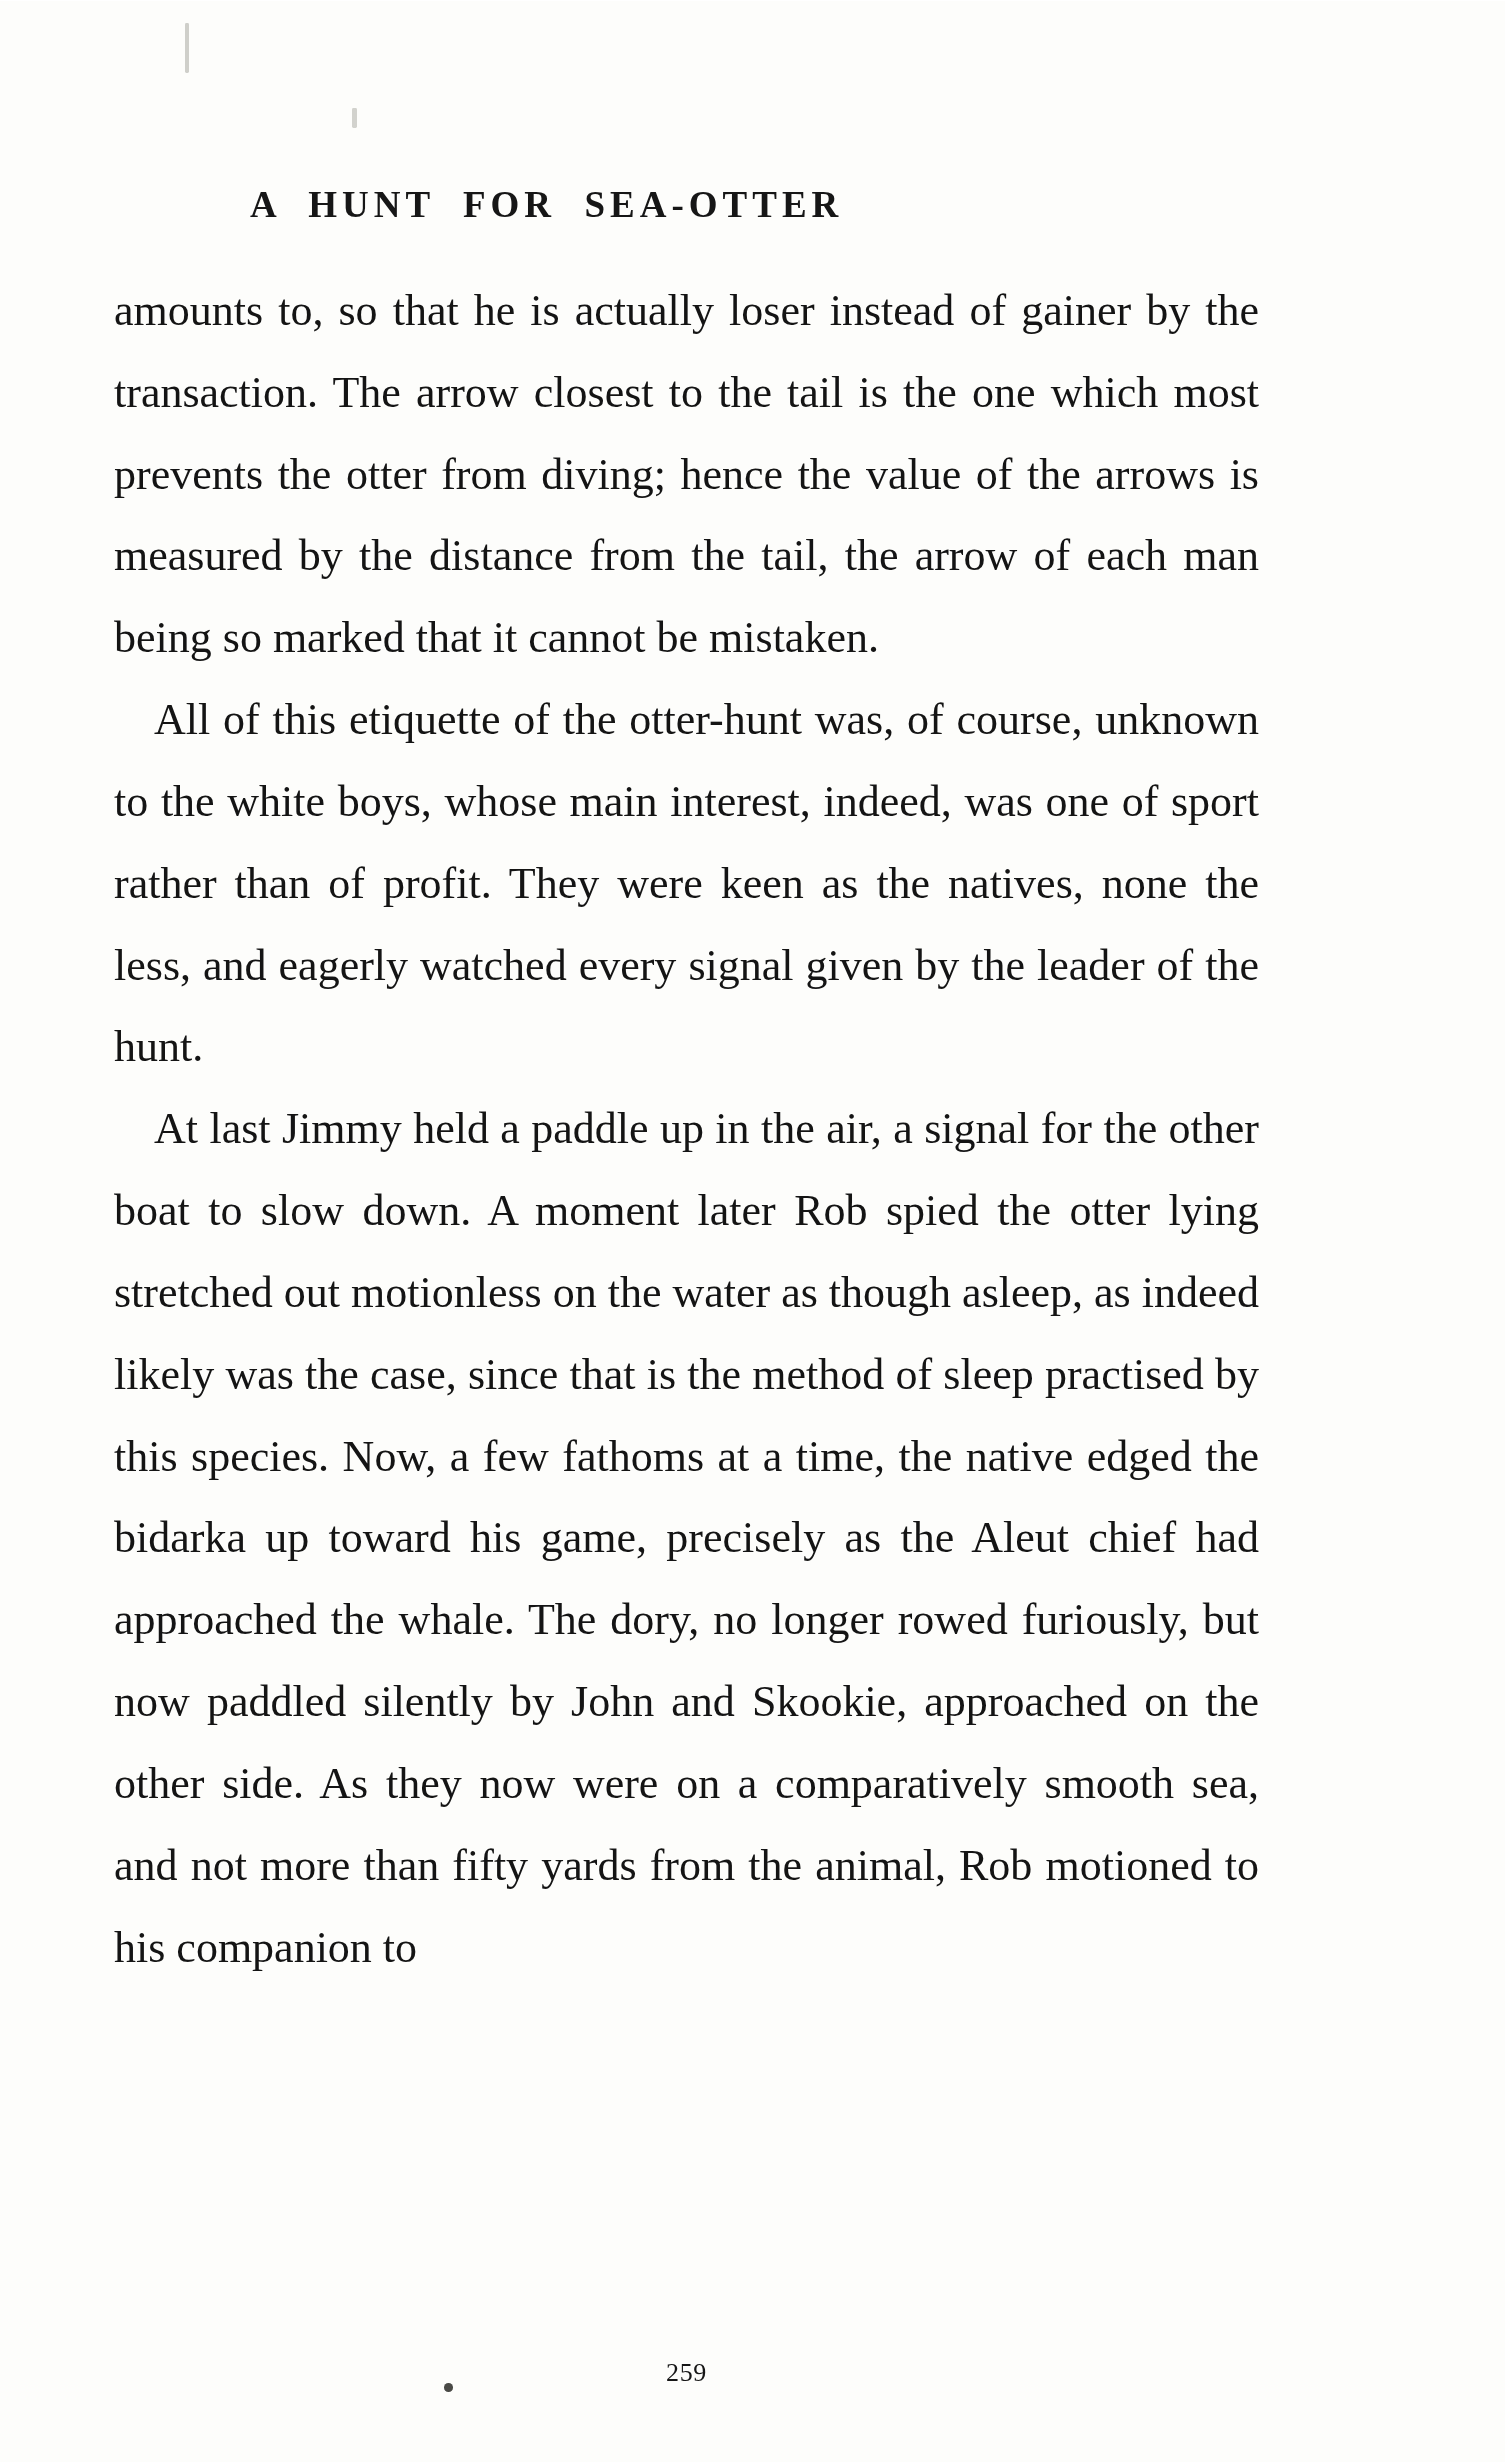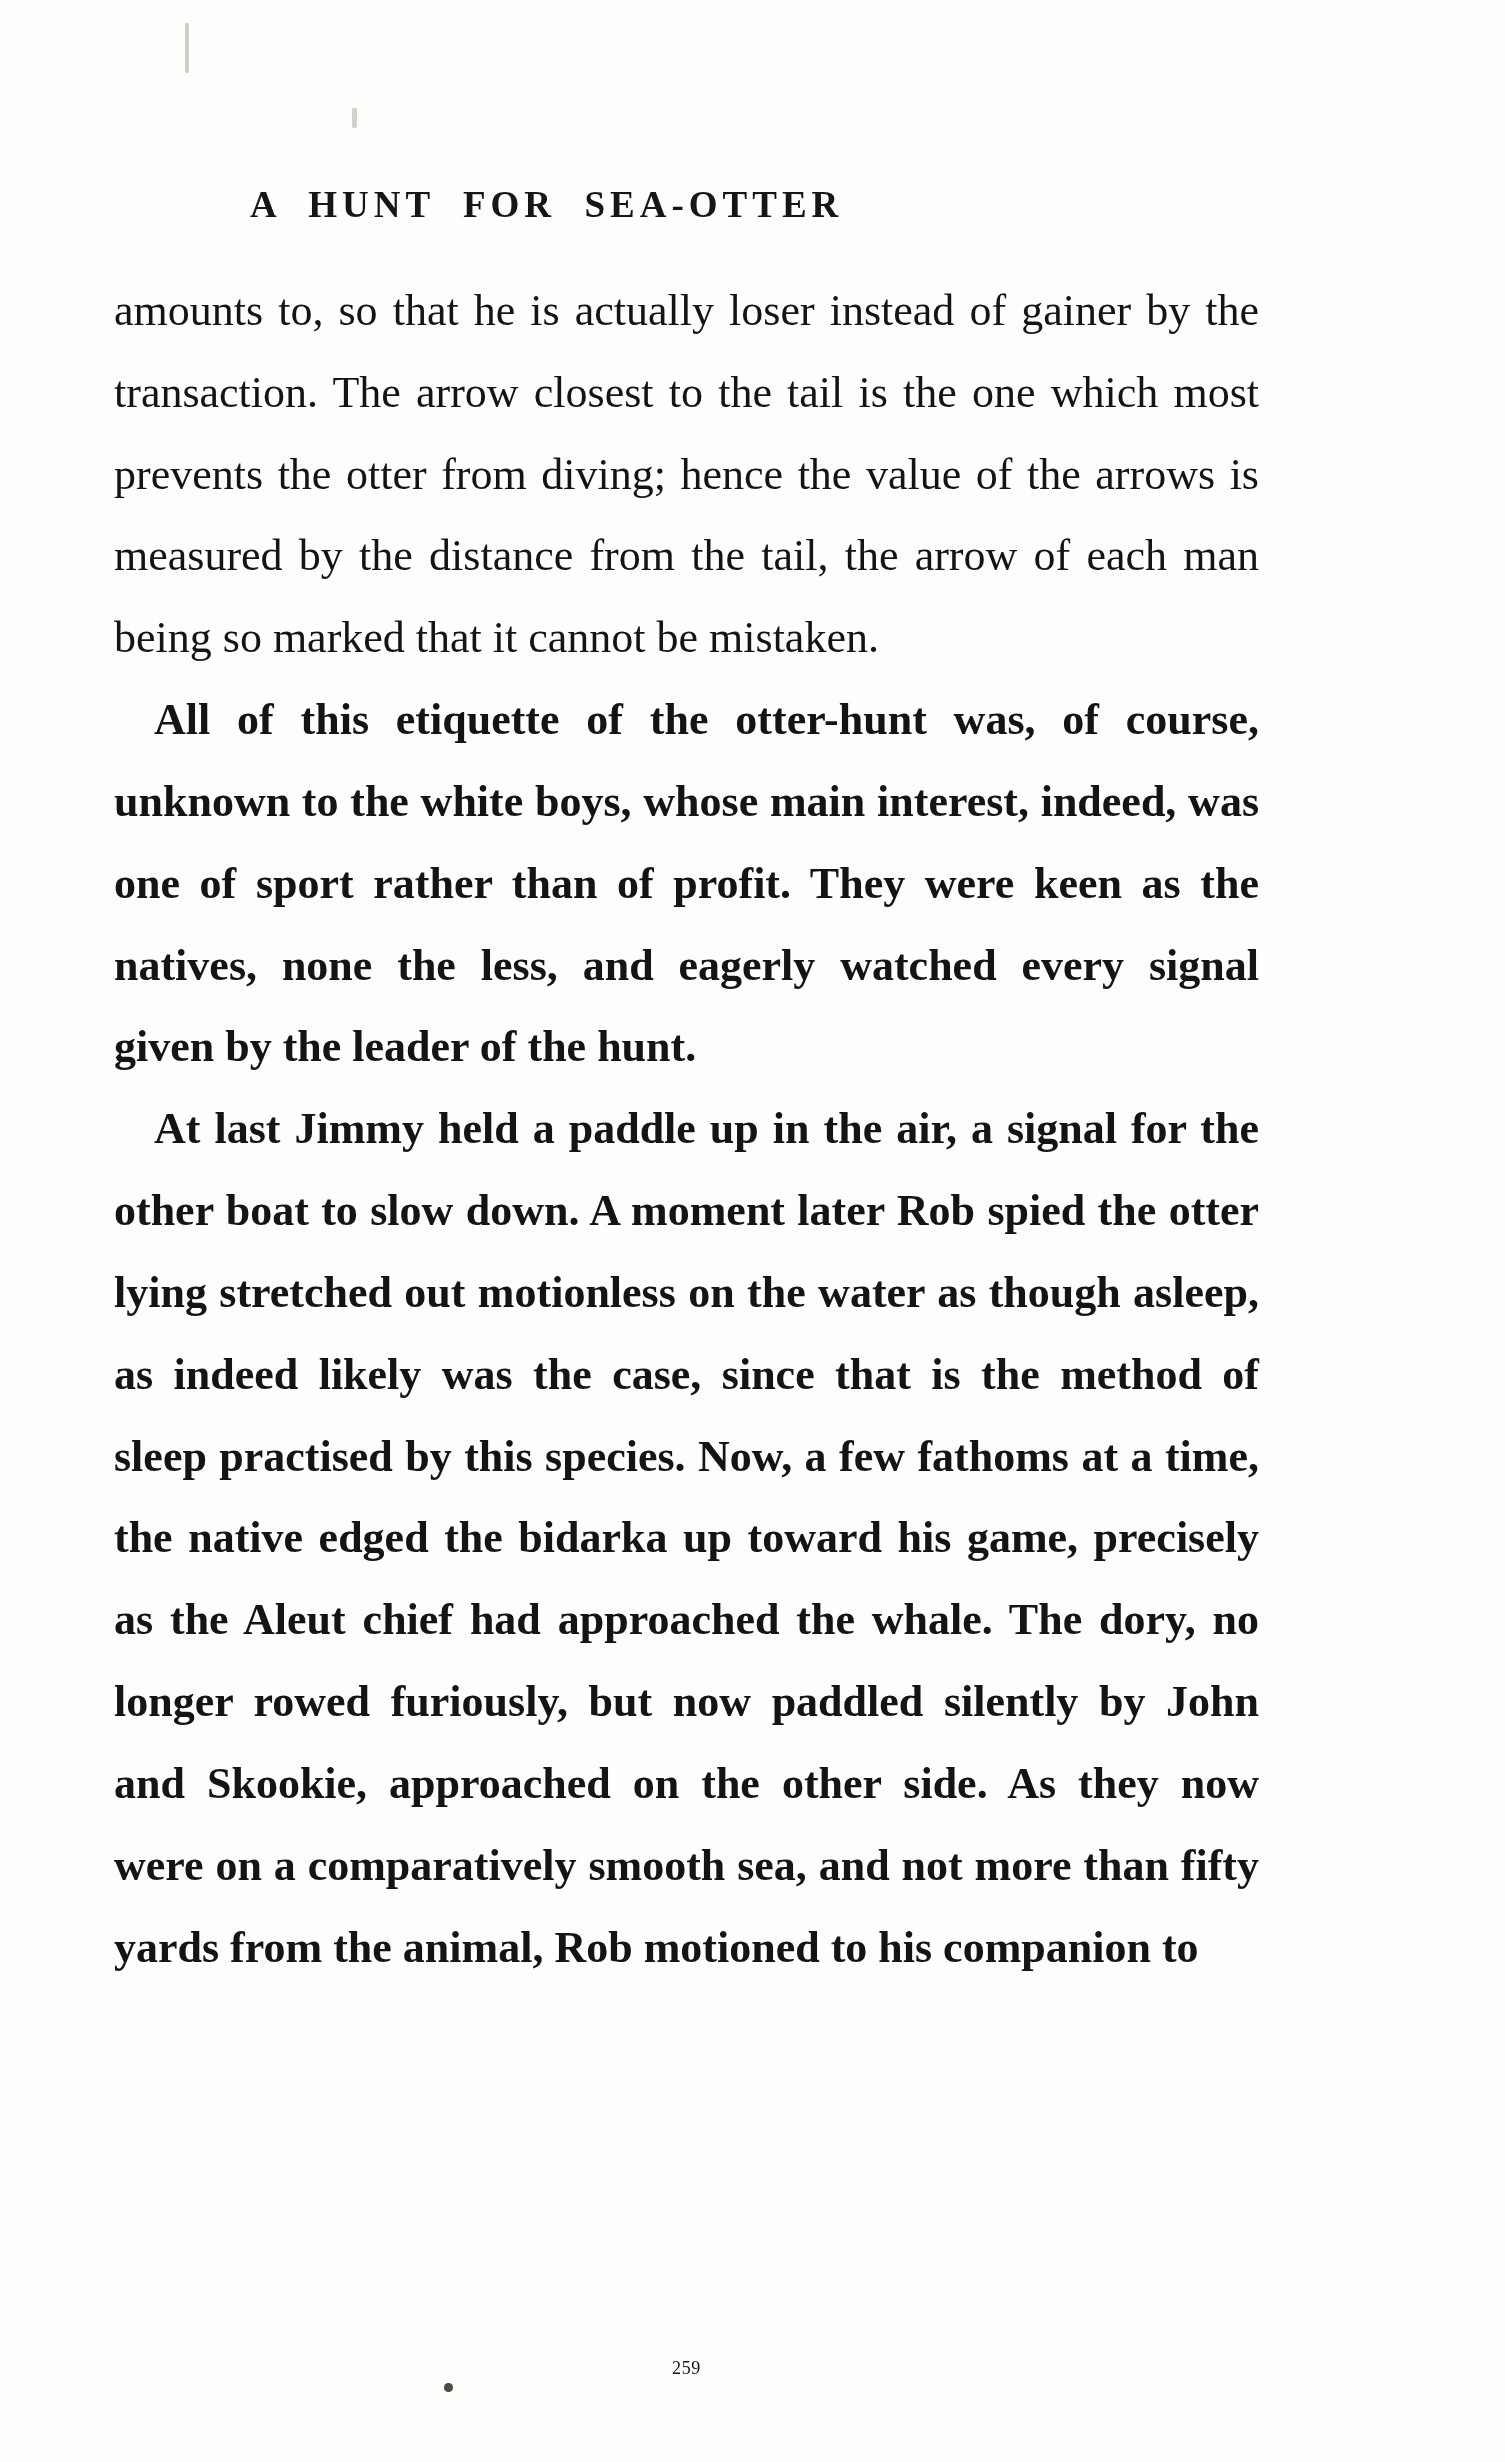--- a/index.html
+++ b/index.html
@@ -52,29 +52,28 @@
     margin: 0;
     font-size: 44px;
     line-height: 1.86;
     text-align: justify;
     text-justify: inter-word;
     color: #141414;
     hyphens: manual;
   }
   .body-text p.indent {
     text-indent: 40px;
-    font-weight: bold;
   }
   .folio {
     position: absolute;
     left: 0;
     top: 2175px;
     width: 1145px;
     text-align: center;
-    font-size: 18px;
+    font-size: 26px;
     letter-spacing: 0.7px;
     color: #161616;
   }
 </style>
 </head>
 <body>
 
 <div class="page">
 
   <div class="speck s1"></div>

